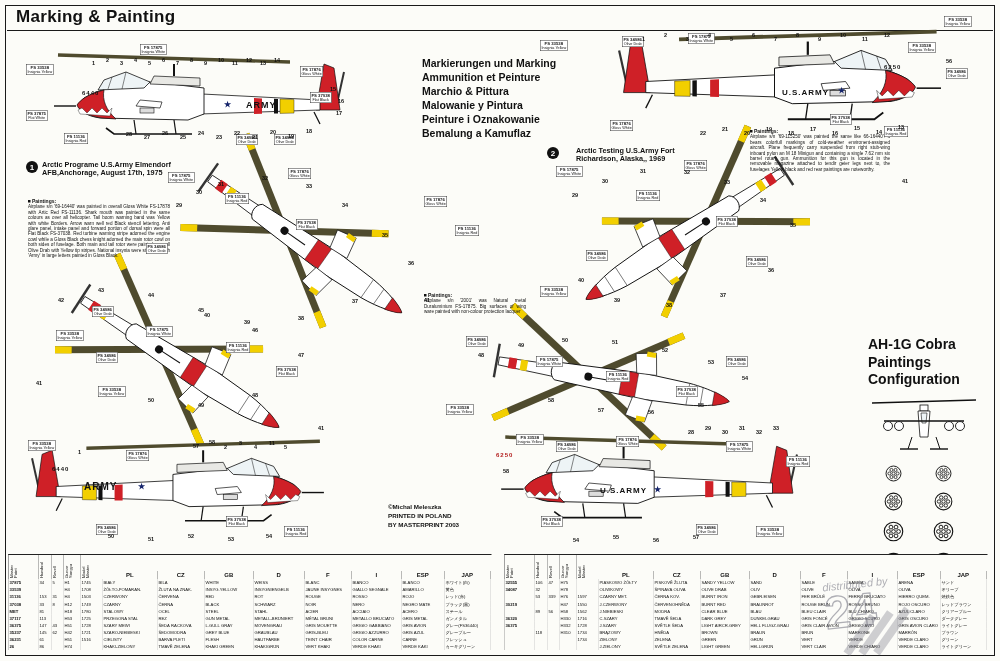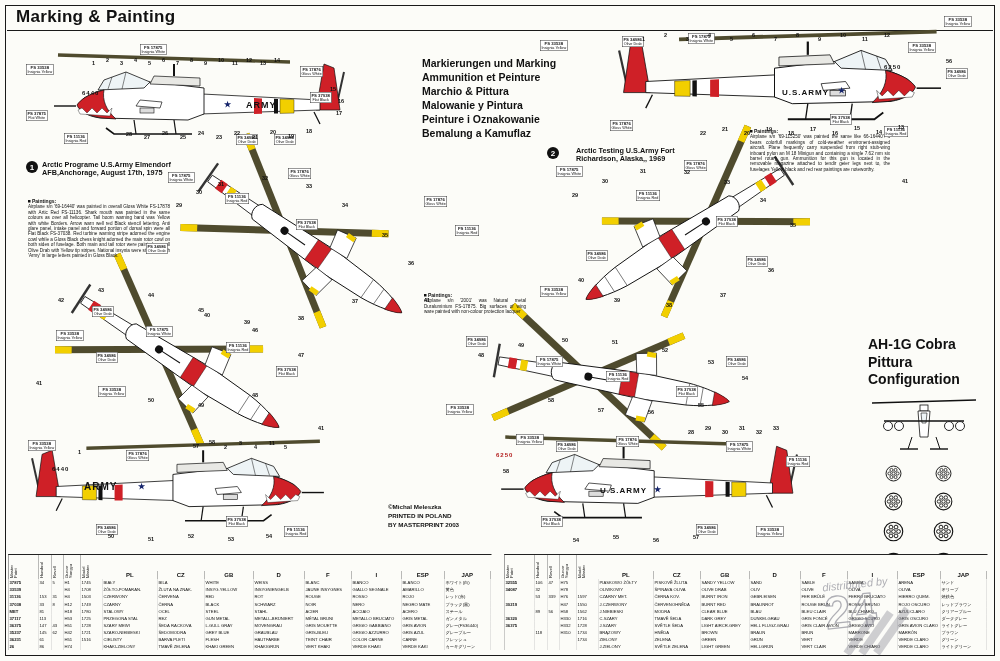--- a/index.html
+++ b/index.html
@@ -178,21 +178,21 @@
   <div class="abs" style="left:388px;top:502px;width:110px;height:40px">
     <div class="scaled" style="width:220px">
       <div class="credit-line">©Michal Meleszka</div>
       <div class="credit-line">PRINTED IN POLAND</div>
       <div class="credit-line">BY MASTERPRINT 2003</div>
     </div>
   </div>
 
   <div class="abs" style="left:868px;top:336px;width:122px;height:226px">
     <div class="arm-title">AH-1G Cobra</div>
-    <div class="arm-title">Pittura Configuration</div>
+    <div class="arm-title">Paintings Configuration</div>
     <svg width="112" height="62" viewBox="0 0 112 62" style="margin-top:4px">
       <line x1="4" y1="10" x2="108" y2="7" stroke="#111" stroke-width="1.6"></line>
       <rect x="52" y="12" width="8" height="6" fill="#fff" stroke="#111" stroke-width="0.8"></rect>
       <path d="M50,18 L62,18 L60,44 L52,44 Z" fill="#fff" stroke="#111" stroke-width="0.8"></path>
       <path d="M53,20 L59,20 L58,30 L54,30 Z" fill="#eef4f6" stroke="#111" stroke-width="0.6"></path>
       <line x1="16" y1="28" x2="96" y2="28" stroke="#111" stroke-width="1.4"></line>
       <circle cx="20" cy="33" r="4.5" fill="#fff" stroke="#111" stroke-width="0.9"></circle>
       <circle cx="31" cy="33" r="4.5" fill="#fff" stroke="#111" stroke-width="0.9"></circle>
       <circle cx="81" cy="33" r="4.5" fill="#fff" stroke="#111" stroke-width="0.9"></circle>
       <circle cx="92" cy="33" r="4.5" fill="#fff" stroke="#111" stroke-width="0.9"></circle>

